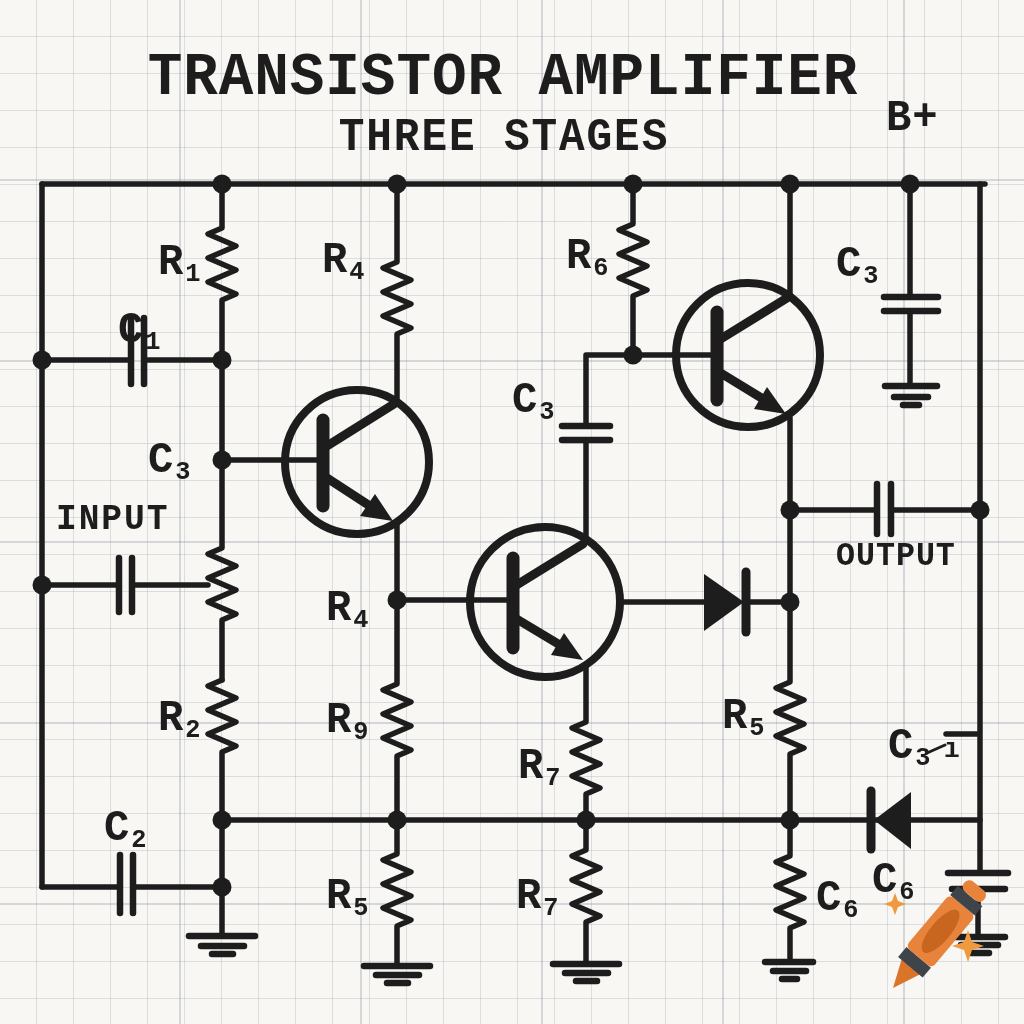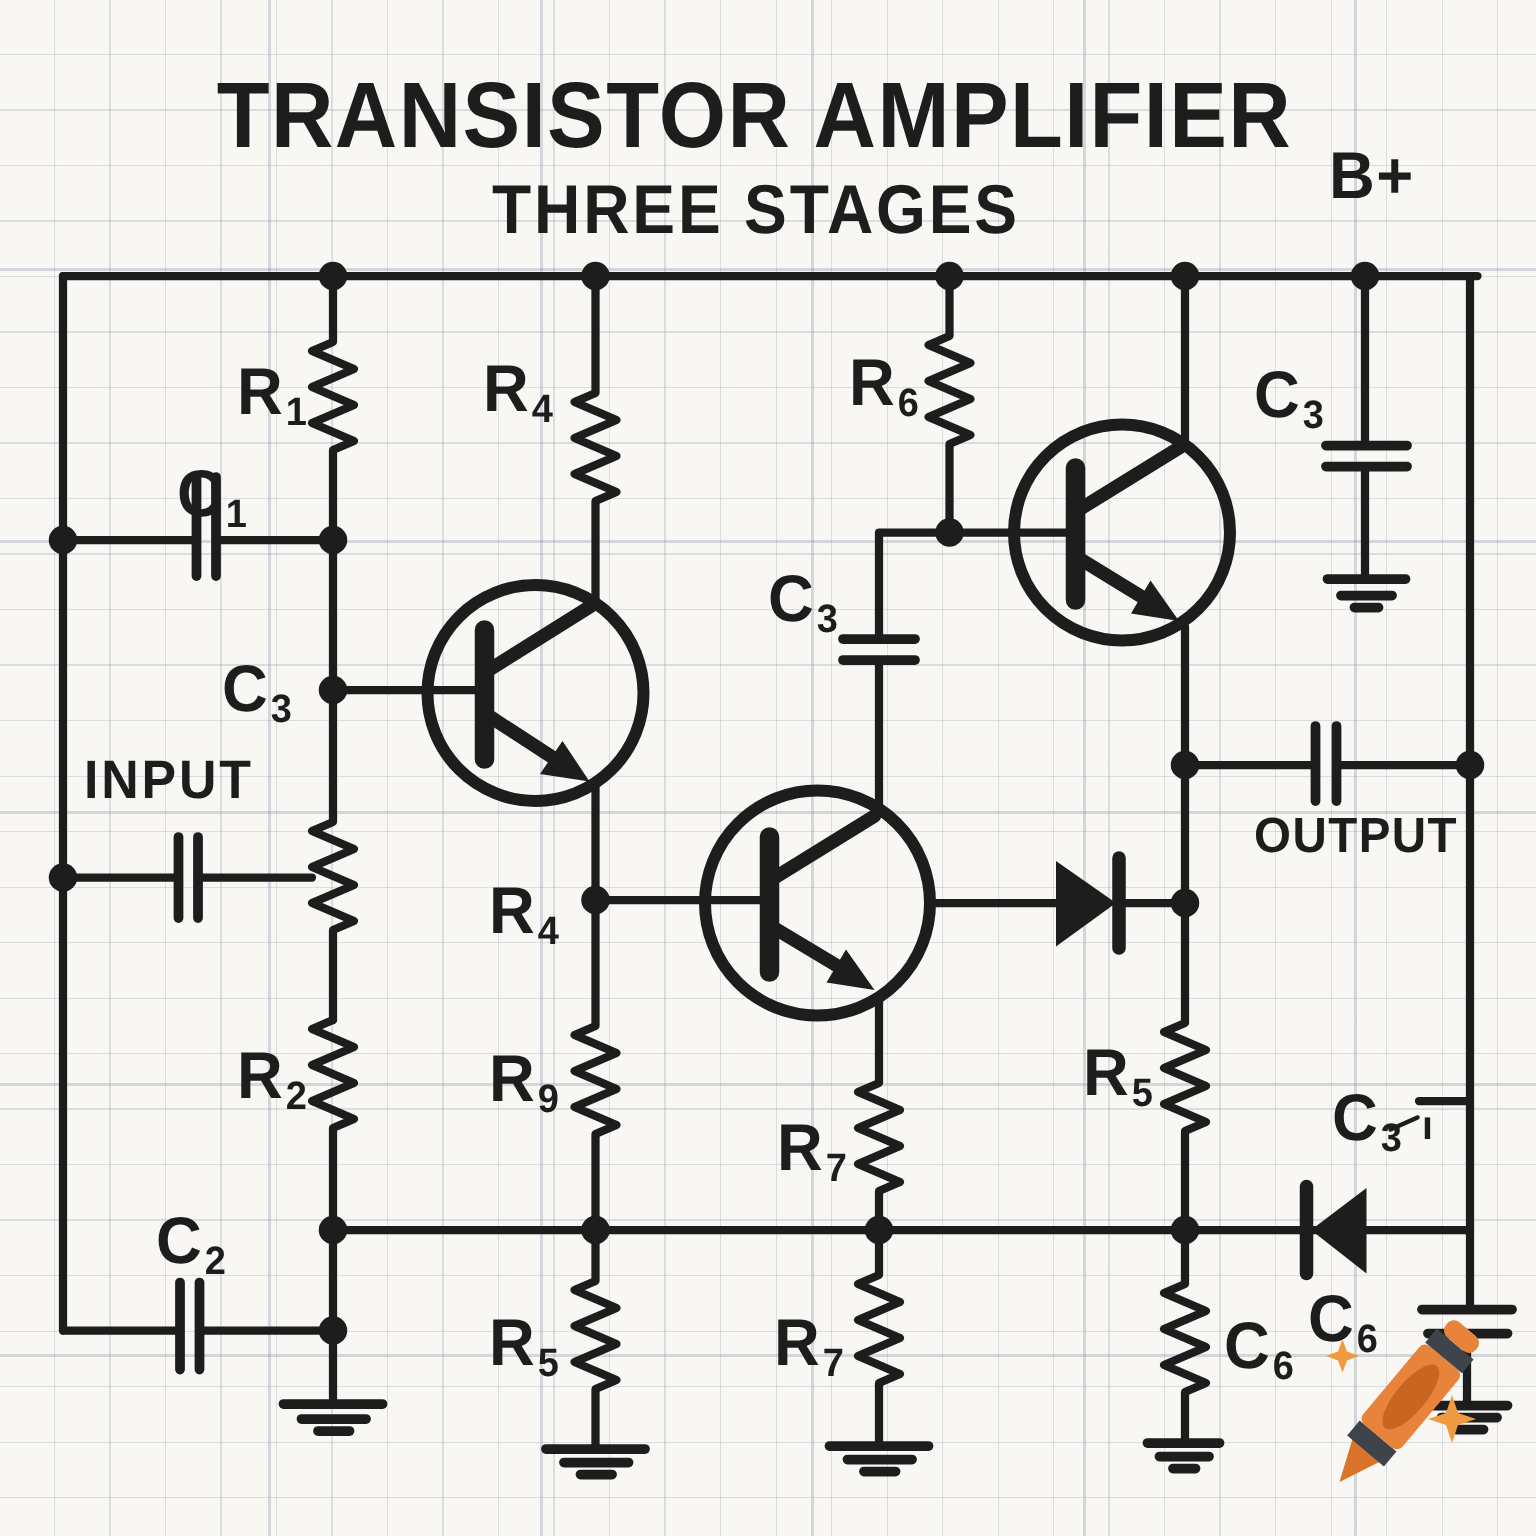--- a/index.html
+++ b/index.html
@@ -6,21 +6,21 @@
   #stage{
     position:relative;
     width:1024px;height:1024px;
     overflow:hidden;
     background-color:#f8f7f4;
     background-image:
       repeating-linear-gradient(to right, transparent 0 36px, rgba(150,160,178,.30) 36px 37px),
       repeating-linear-gradient(to bottom, transparent 0 36px, rgba(150,160,178,.30) 36px 37px),
       repeating-linear-gradient(to right, transparent 0 179px, rgba(118,130,150,.28) 179px 181px),
       repeating-linear-gradient(to bottom, transparent 0 179px, rgba(118,130,150,.28) 179px 181px);
-    font-family:Liberation Sans, sans-serif;
+    font-family:Liberation Mono, monospace;
     color:#1d1d1d;
   }
   svg{position:absolute;left:0;top:0;}
   .wire{stroke:#1d1d1d;stroke-width:5.5;fill:none;stroke-linecap:round;stroke-linejoin:round;}
   .thick{stroke:#1d1d1d;stroke-width:9;fill:none;stroke-linecap:round;}
   .bar{stroke:#1d1d1d;stroke-width:13;fill:none;stroke-linecap:round;}
   .cap{stroke:#1d1d1d;stroke-width:6.5;fill:none;stroke-linecap:round;}
   .ring{stroke:#1d1d1d;stroke-width:8;fill:none;}
   .blob{fill:#1d1d1d;stroke:none;}
   .lbl{

